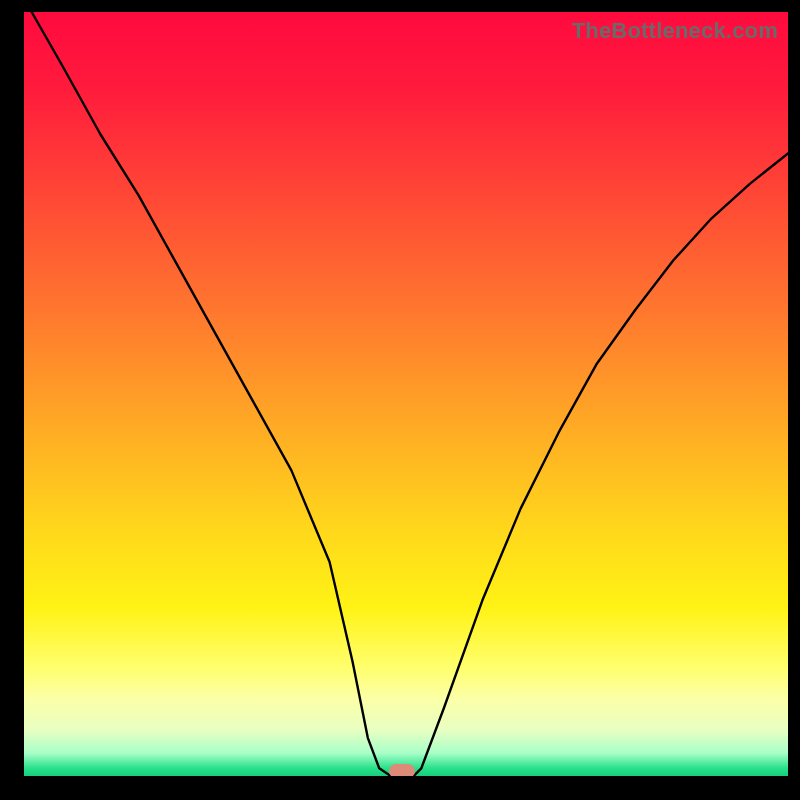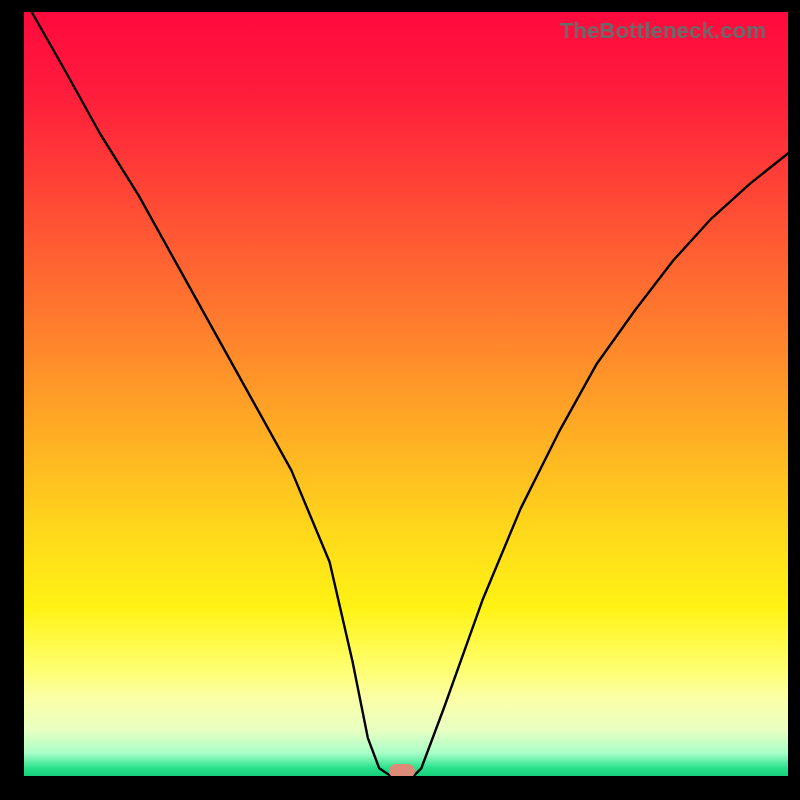--- a/index.html
+++ b/index.html
@@ -41,21 +41,21 @@
       #fbffa8 90%,
       #e8ffc2 94%,
       #a8ffc8 97%,
       #27e08a 99%,
       #17cf7b 100%
     );
   }
   .watermark {
     position: absolute;
     top: 6px;
-    right: 22px;
+    right: 10px;
     font-family: Arial, Helvetica, sans-serif;
     font-size: 22px;
     font-weight: 600;
     color: #6a6a6a;
     letter-spacing: 0.2px;
     user-select: none;
   }
   svg.curve {
     position: absolute;
     inset: 0;

